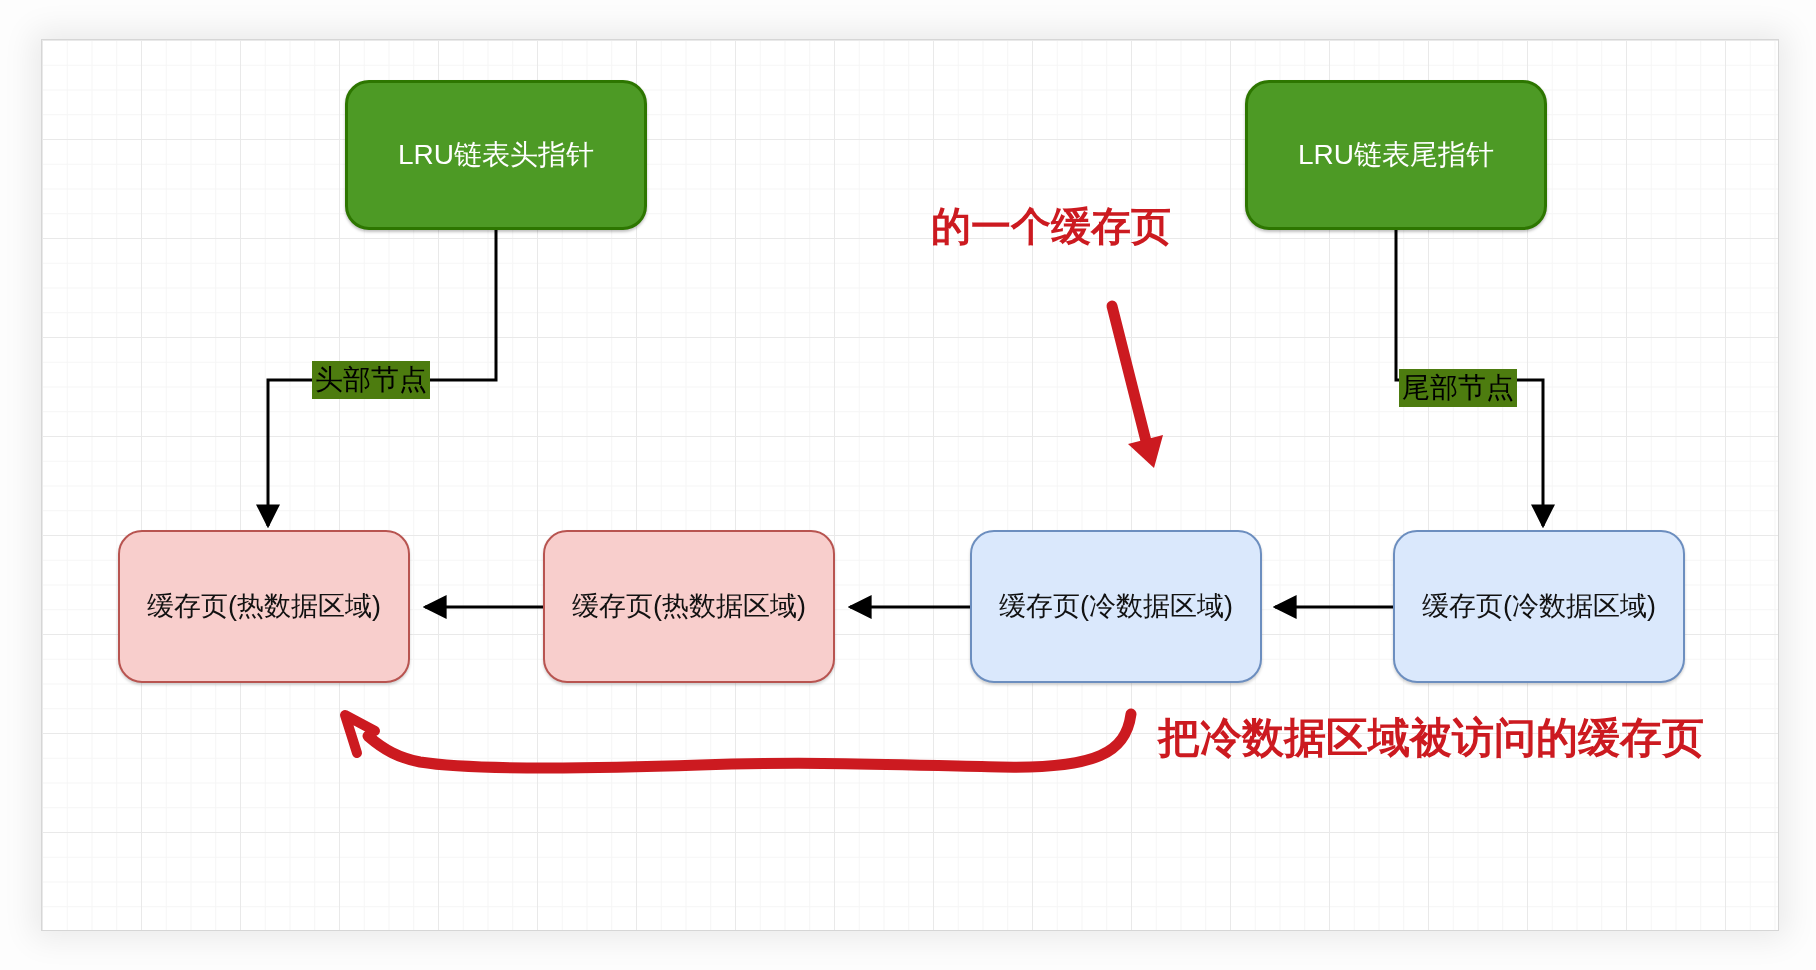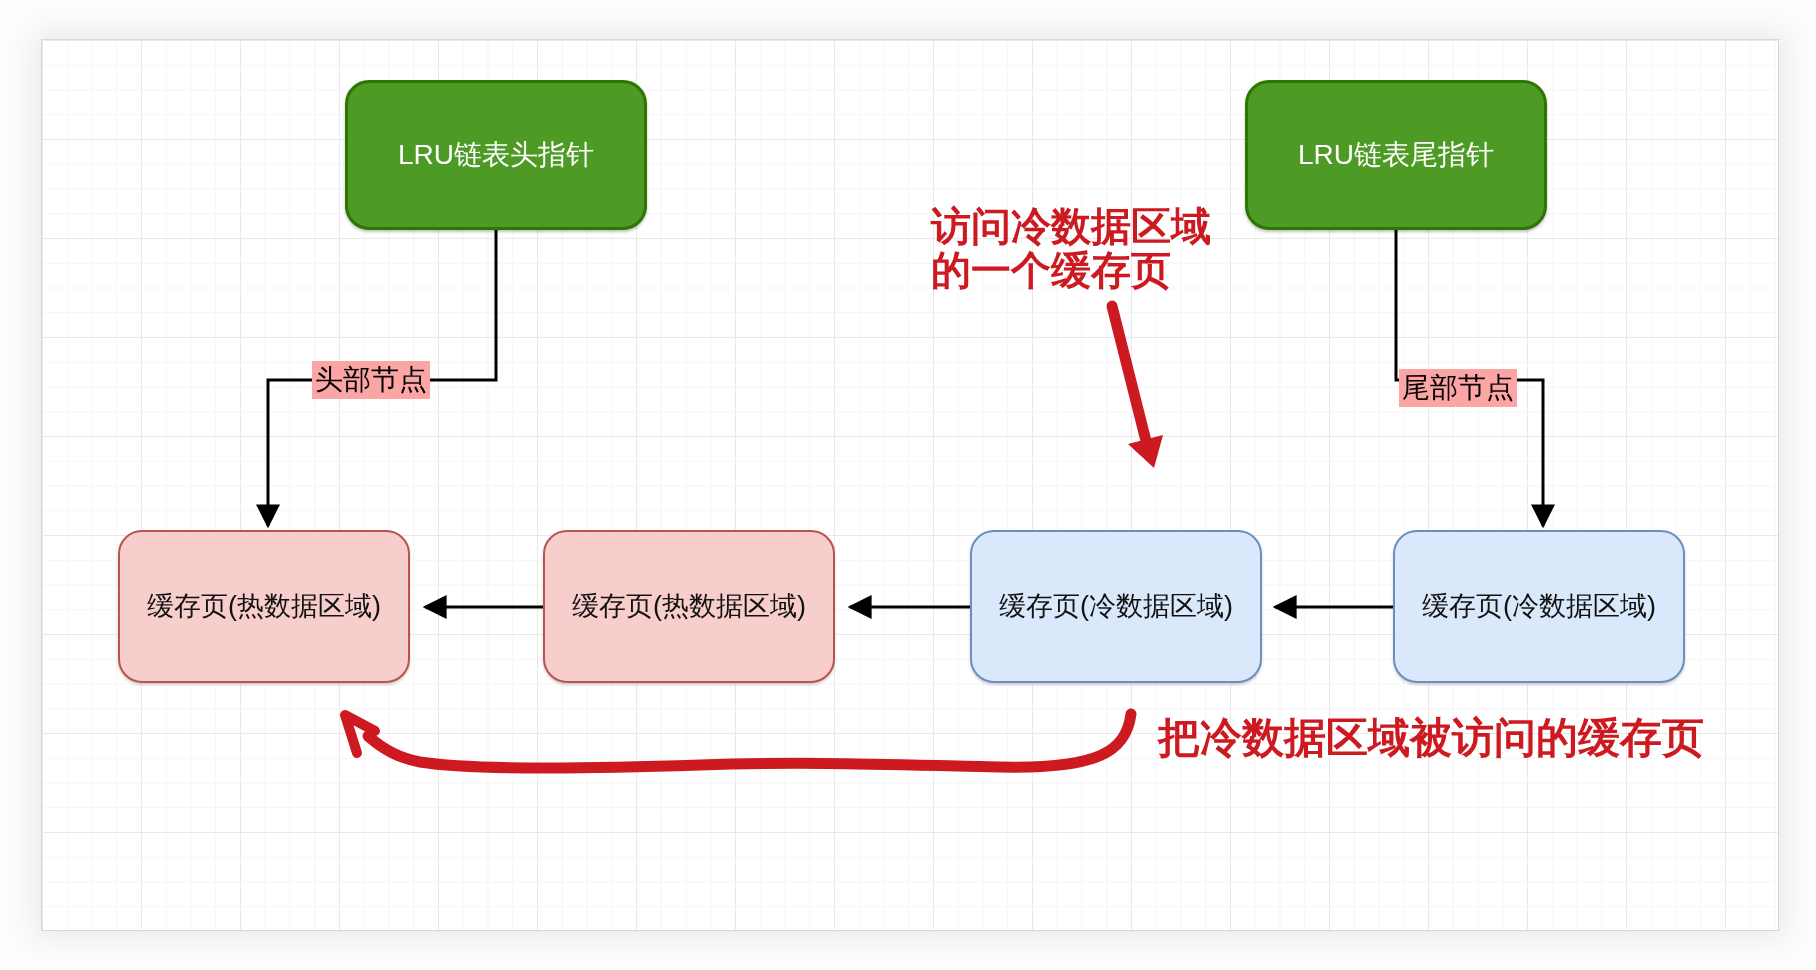--- a/index.html
+++ b/index.html
@@ -45,21 +45,21 @@
   }
   .page-hot  { background:#f8cecc; border:2.5px solid #b85450; }
   .page-cold { background:#dae8fc; border:2.5px solid #6c8ebf; }
   #page-1 { left:118px;  top:530px; }
   #page-2 { left:543px;  top:530px; }
   #page-3 { left:970px;  top:530px; }
   #page-4 { left:1393px; top:530px; }
 
   .edge-label {
     position:absolute; transform:translate(-50%,-50%);
-    background:#fca5a5; padding:0 3px;
+    background:#4d7c0f; padding:0 3px;
     font-size:28px; font-weight:500; color:#000; white-space:nowrap;
   }
   #label-head-node { left:371px;  top:380px; }
   #label-tail-node { left:1458px; top:388px;text-align:center; }
 
   .red-note {
     position:absolute; color:#cc1a20; font-weight:bold; white-space:nowrap;
   }
   #note-access { left:931px;  top:204px; font-size:40px; line-height:1.10; }
   #note-move   { left:1158px; top:714px; font-size:42px; line-height:1.14; }
@@ -127,21 +127,20 @@
 
   <div class="node page-node page-cold" id="page-4">
     <span class="ln">缓存页</span>
     <span class="ln">(冷数据区域)</span>
   </div>
 
   <div class="edge-label" id="label-head-node">头部节点</div>
   <div class="edge-label" id="label-tail-node">尾部节点</div>
 
   <div class="red-note" id="note-access">
-    <div>访问冷数据区域</div>
     <div>的一个缓存页</div>
   </div>
 
   <div class="red-note" id="note-move">
     <div>把冷数据区域被访问的缓存页</div>
   </div>
 
 </div>
 
 </body></html>

